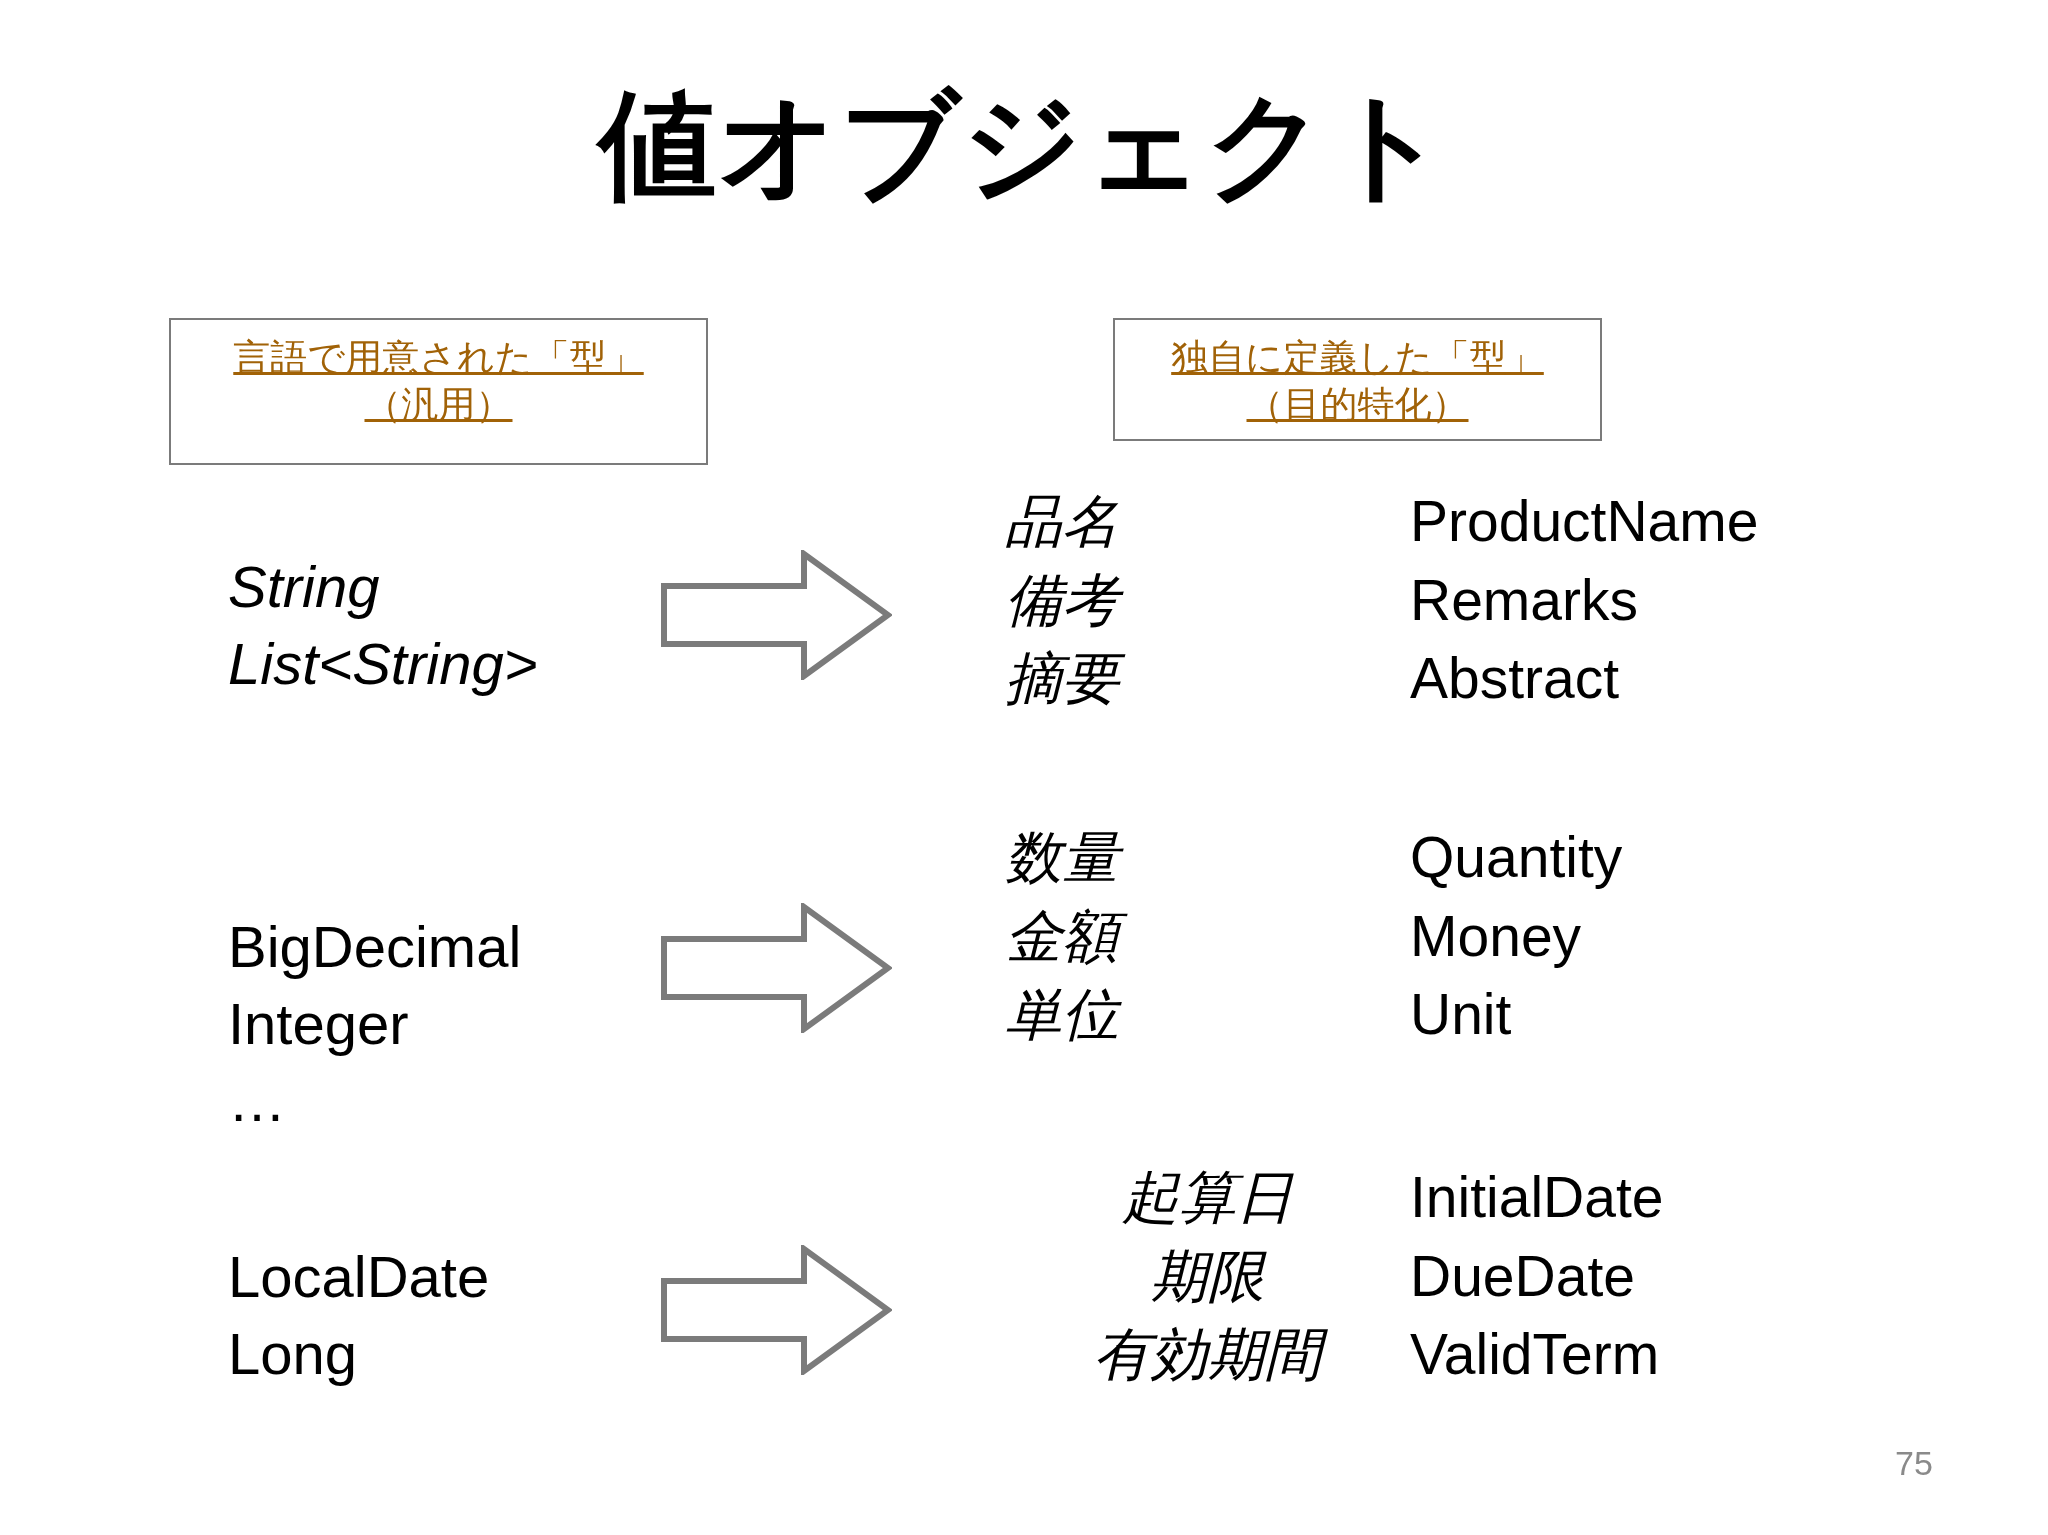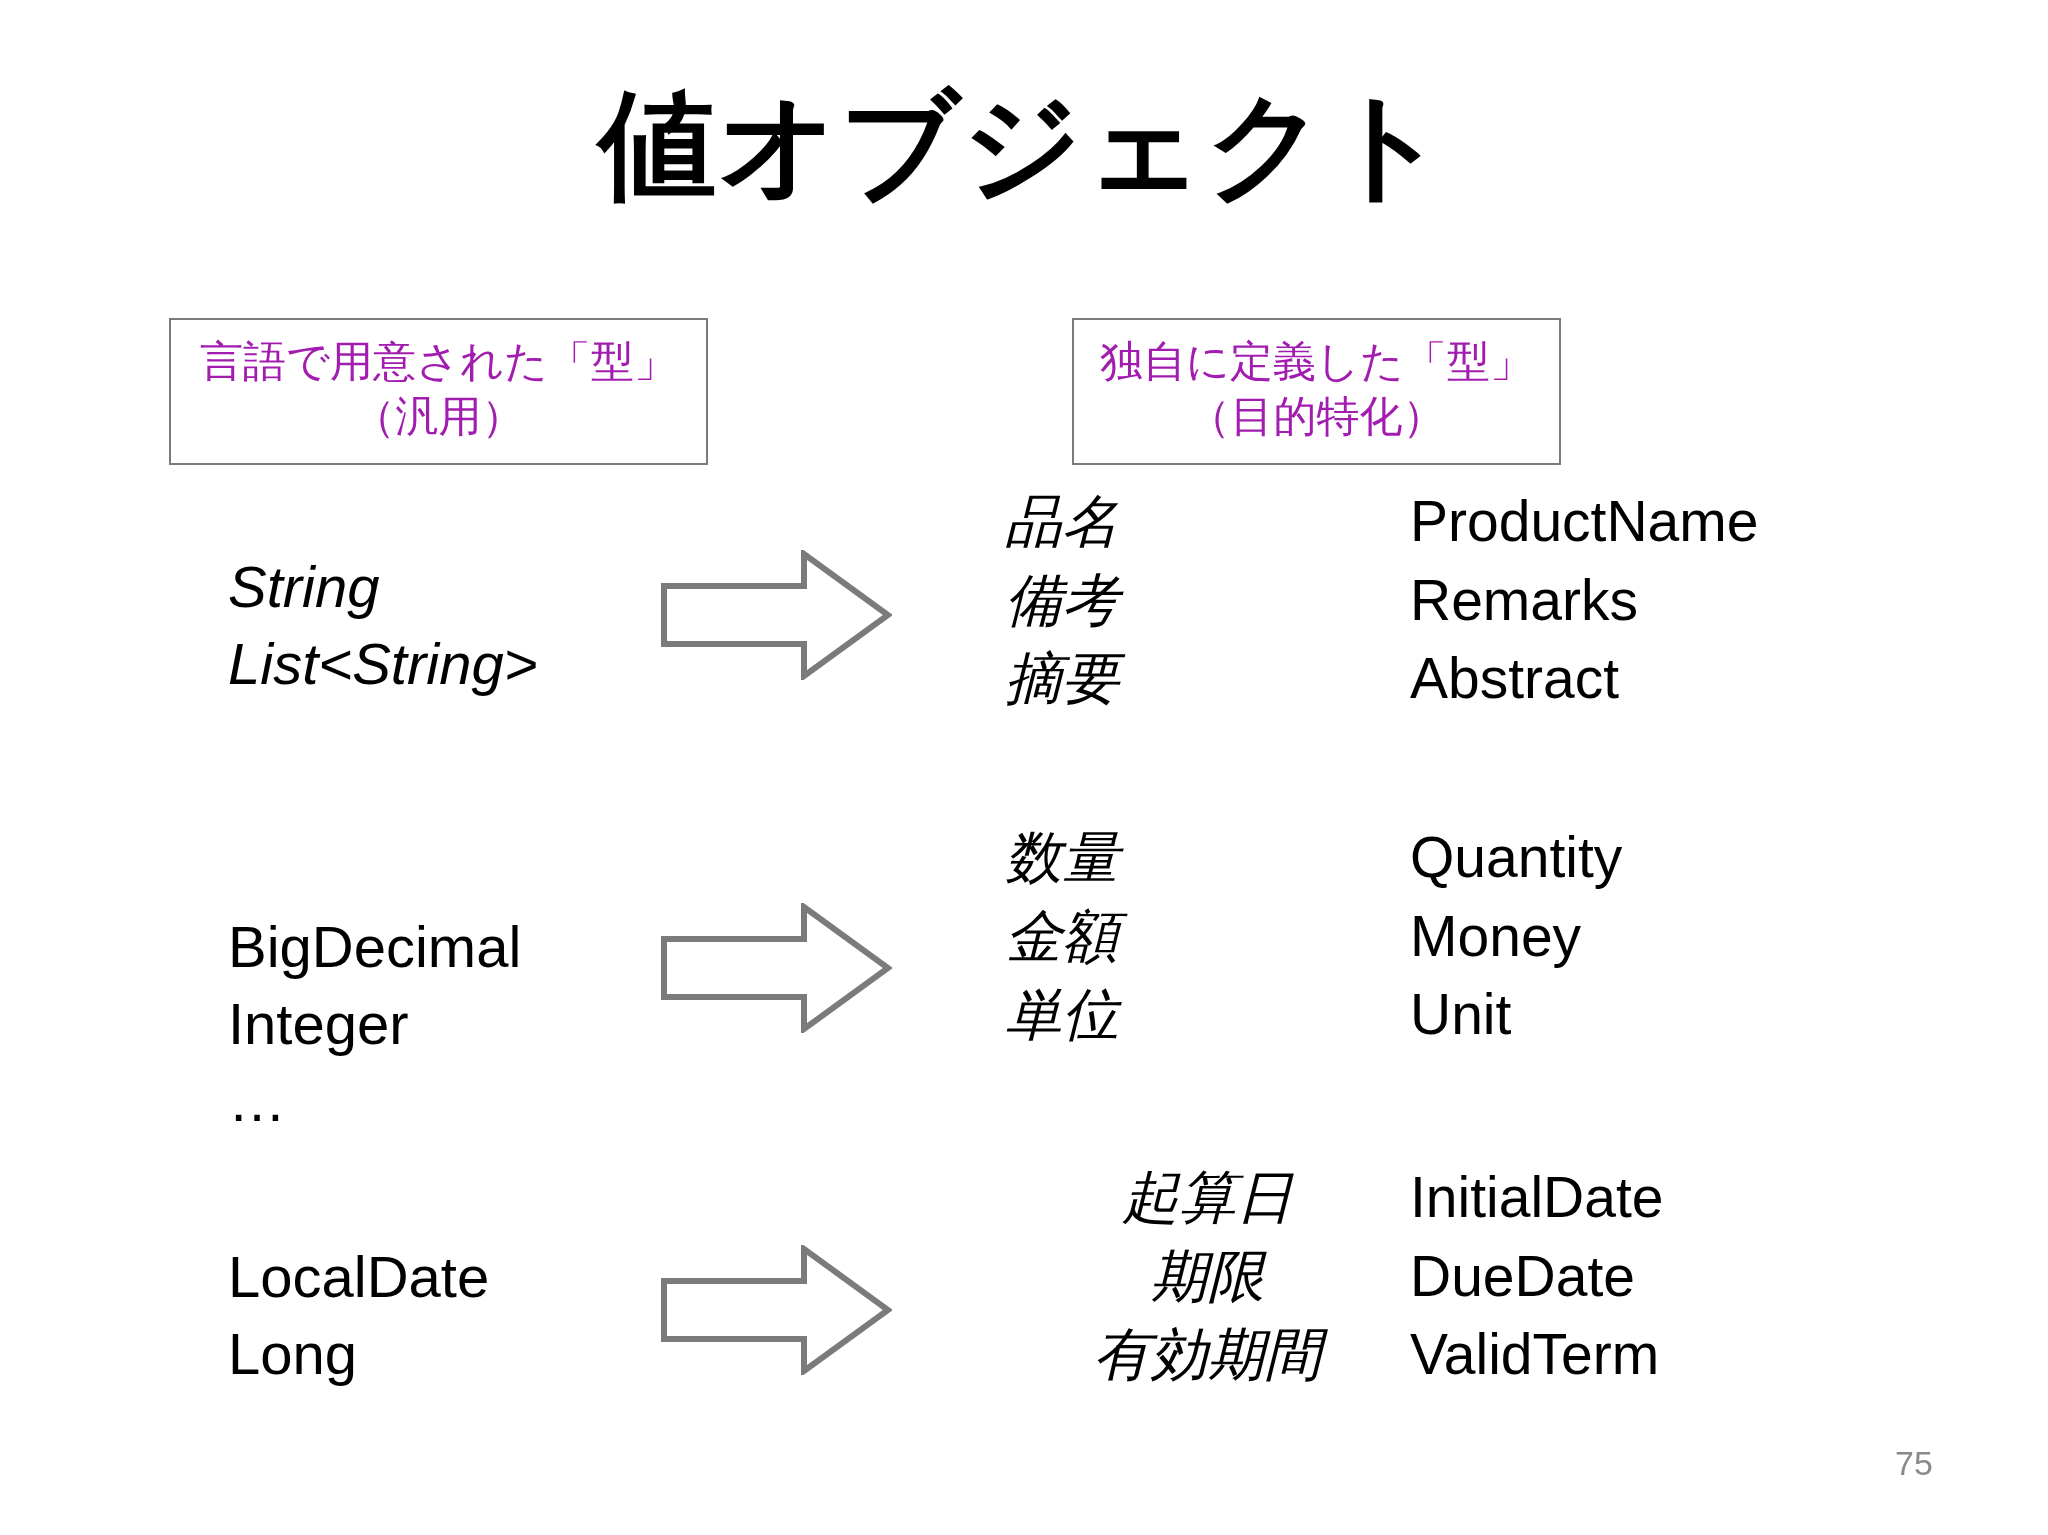--- a/index.html
+++ b/index.html
@@ -31,36 +31,37 @@
     white-space: nowrap;
   }
 
   
   .header-box {
     position: absolute;
     box-sizing: border-box;
     border: 2px solid #7b7b7b;
     background: #ffffff;
     text-align: center;
-    font-size: 43px;
+    font-size: 37px;
     line-height: 1.28;
     padding-top: 14px;
-    color: #a21caf;
+    color: #a16207;
+    text-decoration: underline;
   }
   #header-box-left {
     left: 169px;
     top: 318px;
     width: 539px;
     height: 147px;
   }
   #header-box-right {
-    left: 1072px;
+    left: 1113px;
     top: 318px;
     width: 489px;
-    height: 147px;
+    height: 123px;
   }
   .header-line { display: block; }
 
   
   .generic-group {
     position: absolute;
     left: 228px;
     font-size: 58px;
     line-height: 1.33;
     color: #000000;

